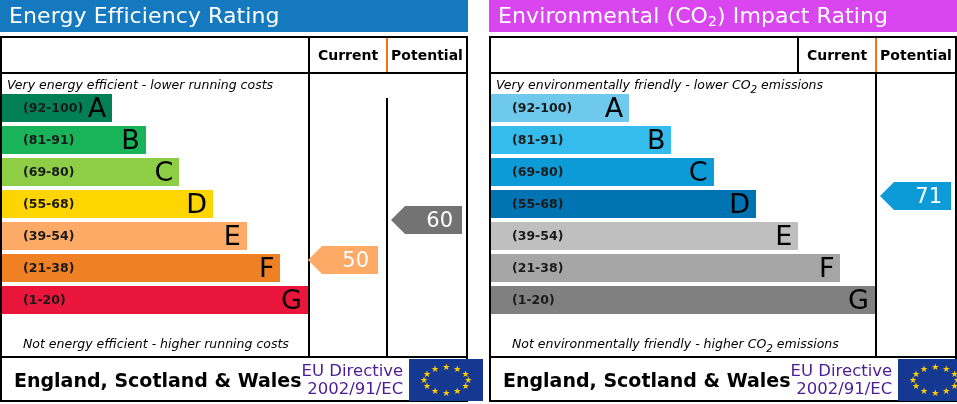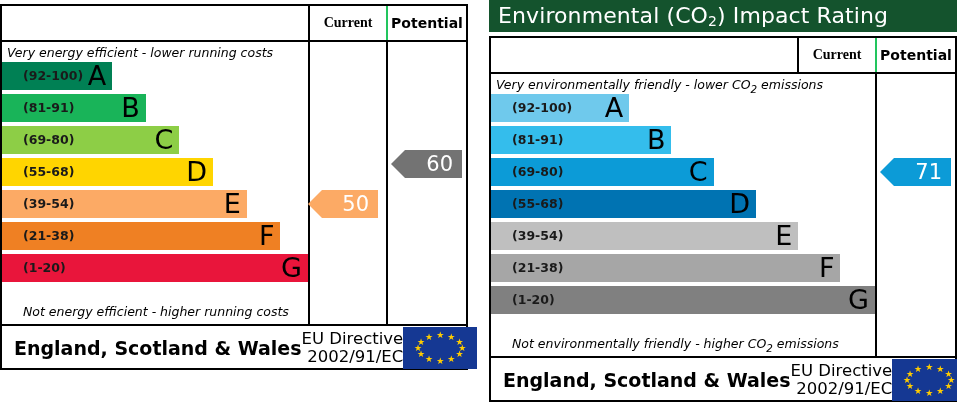--- a/index.html
+++ b/index.html
@@ -73,41 +73,41 @@
     width: 78px;
     box-sizing: border-box;
     display: flex;
     align-items: center;
     justify-content: center;
     font-size: 14px;
     font-weight: bold;
     color: #000000;
   }
   .head-cell.divider {
-    border-right: 2px solid #22c55e;
-    font-family: Liberation Serif, serif;
+    border-right: 2px solid #f97316;
   }
 
   
   .body-row {
     display: flex;
     height: 284px;
     box-sizing: border-box;
     border-bottom: 2px solid #000000;
   }
   .bands-col {
     position: relative;
     flex: 1 1 auto;
     border-right: 2px solid #000000;
     box-sizing: border-box;
   }
   .arrow-col {
     position: relative;
     width: 78px;
     box-sizing: border-box;
+    margin-top: 24px;
   }
   .arrow-col.divider {
     border-right: 2px solid #000000;
   }
 
   .caption {
     font-size: 12.5px;
     font-style: italic;
     color: #000000;
     padding: 3px 0 0 5px;
@@ -188,24 +188,24 @@
   .footer-region {
     flex: 1 1 auto;
     font-size: 19px;
     font-weight: bold;
     color: #000000;
     padding-left: 12px;
     white-space: nowrap;
   }
   .footer-directive {
     font-size: 16.5px;
-    color: #000000;
+    color: #4c1d95;
     text-align: right;
     line-height: 1.08;
-    padding-right: 0;
+    padding-right: 6px;
     white-space: nowrap;
   }
   .eu-flag {
     width: 74px;
     height: 42px;
     background: #153893;
     position: relative;
     margin-right: 1px;
     flex: 0 0 auto;
   }
@@ -216,20 +216,21 @@
     line-height: 1;
     transform: translate(-50%, -50%);
   }
 </style>
 </head>
 <body>
 
 <div class="epc-wrap">
 
   <div class="panel">
+    <div class="panel-title" style="background: rgb(20, 121, 190);">Energy Efficiency Rating</div>
 
     <div class="grid">
 
       <div class="head-row">
         <div class="head-blank"></div>
         <div class="head-cell divider">Current</div>
         <div class="head-cell">Potential</div>
       </div>
 
       <div class="body-row">
@@ -304,21 +305,21 @@
             <span class="star" style="color: rgb(255, 204, 0); left: 20%; top: 50%;">★</span>
             <span class="star" style="color: rgb(255, 204, 0); left: 24.0192%; top: 35%;">★</span>
             <span class="star" style="color: rgb(255, 204, 0); left: 35%; top: 24.0192%;">★</span>
           </div>
       </div>
 
     </div>
   </div>
 
   <div class="panel">
-    <div class="panel-title" style="background: #14532d;"><span>Environmental (CO</span><sub>2</sub><span>) Impact Rating</span></div>
+    <div class="panel-title" style="background: #d946ef;"><span>Environmental (CO</span><sub>2</sub><span>) Impact Rating</span></div>
 
     <div class="grid">
 
       <div class="head-row">
         <div class="head-blank"></div>
         <div class="head-cell divider">Current</div>
         <div class="head-cell">Potential</div>
       </div>
 
       <div class="body-row">

